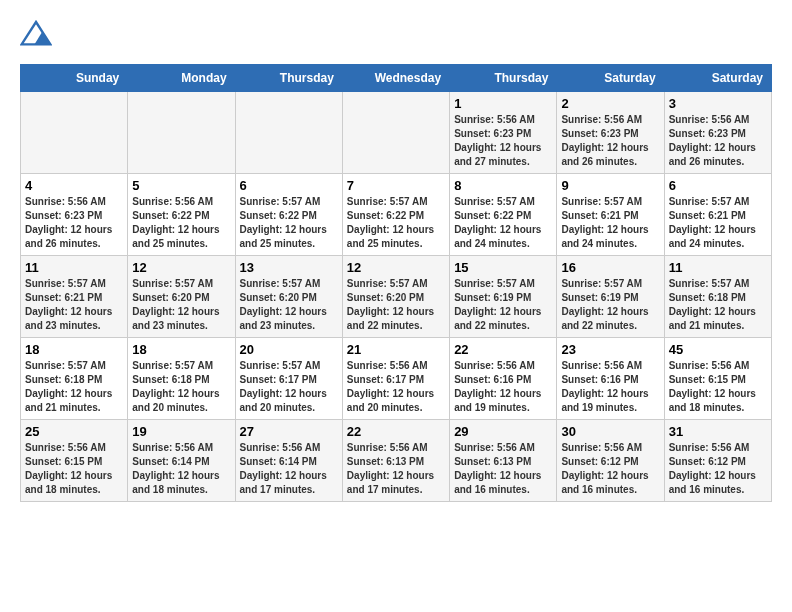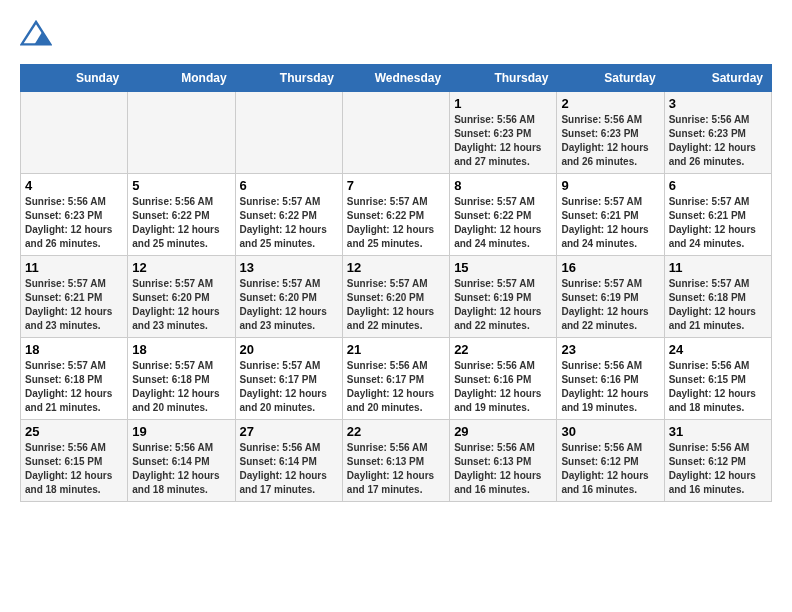--- a/index.html
+++ b/index.html
@@ -278,21 +278,21 @@
 and 19 minutes.</div>
         </td>
         <td>
           <span class="day-number">23</span>
           <div class="day-info" style="white-space: pre-line;">Sunrise: 5:56 AM
 Sunset: 6:16 PM
 Daylight: 12 hours
 and 19 minutes.</div>
         </td>
         <td>
-          <span class="day-number">24</span>
+          <span class="day-number">45</span>
           <div class="day-info" style="white-space: pre-line;">Sunrise: 5:56 AM
 Sunset: 6:15 PM
 Daylight: 12 hours
 and 18 minutes.</div>
         </td>
       </tr>
       <tr>
         <td>
           <span class="day-number">25</span>
           <div class="day-info" style="white-space: pre-line;">Sunrise: 5:56 AM

